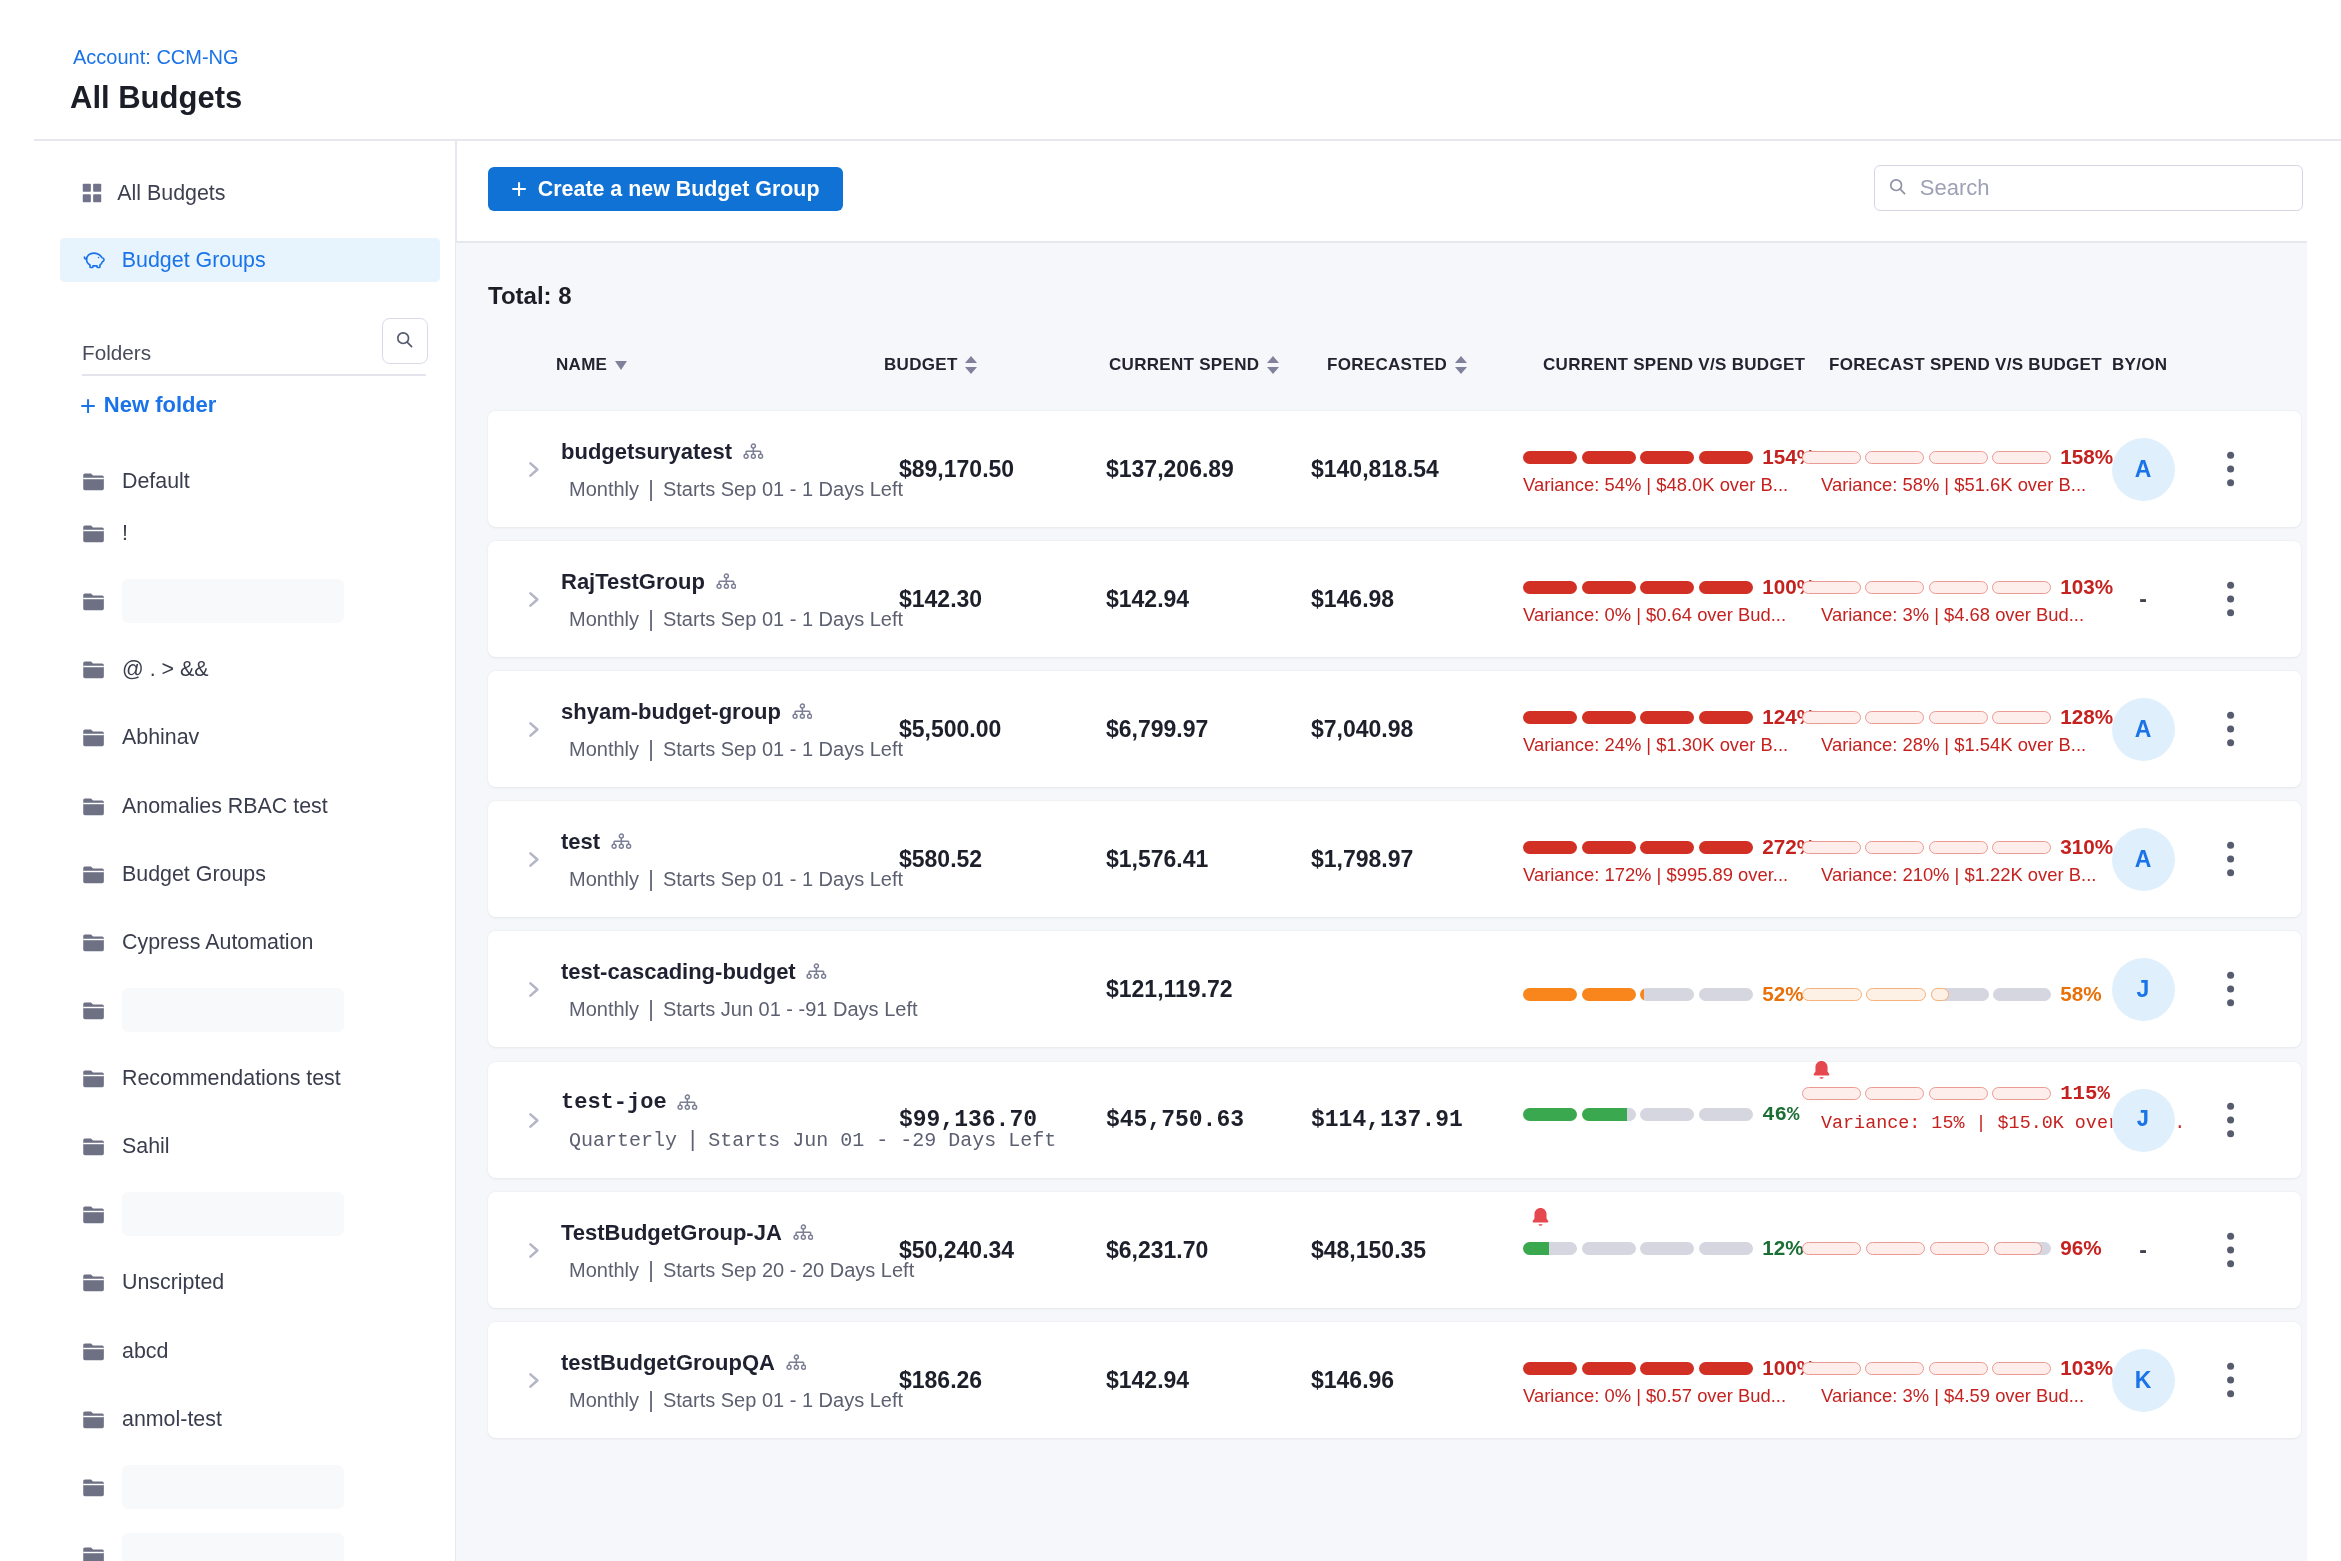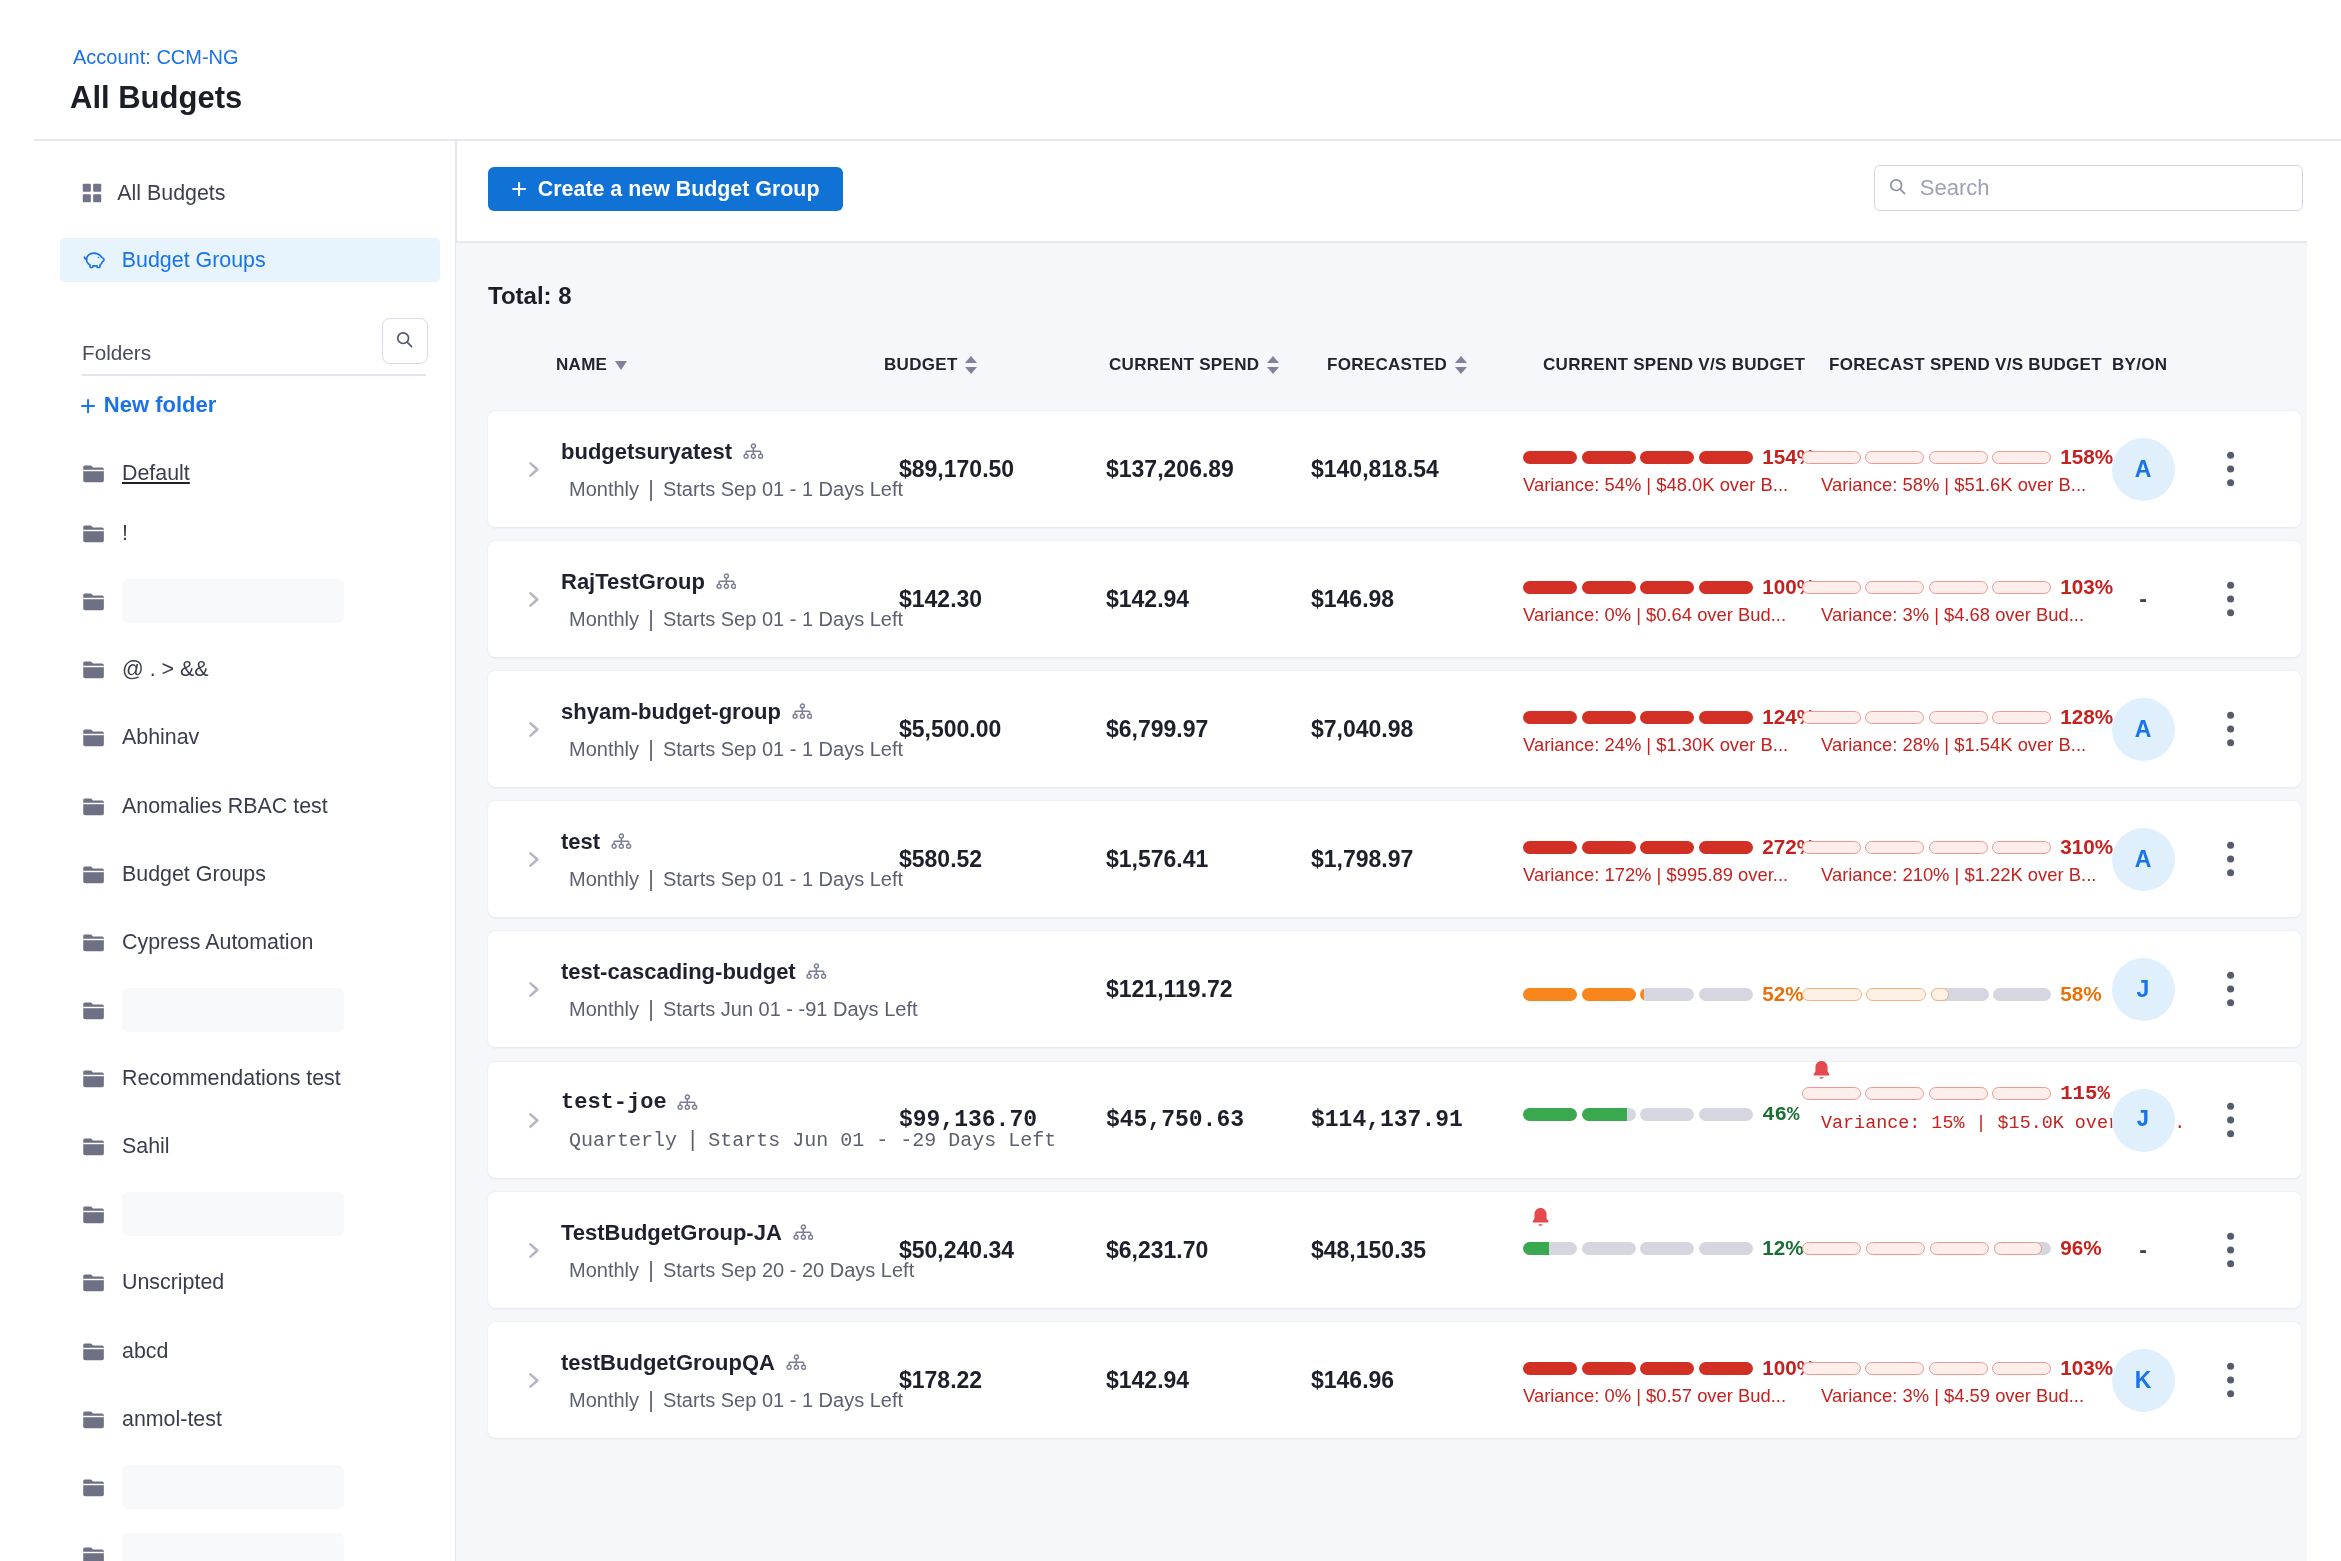--- a/index.html
+++ b/index.html
@@ -119,21 +119,21 @@
           <svg width="24.5" height="21.4" viewBox="0 0 30 26" fill="none" stroke="#1a73e8" stroke-width="2" stroke-linecap="round" stroke-linejoin="round">
             <path d="M24.7 10.6c1.5.3 2.3 1.2 2.3 2.6 0 1.3-.8 2.2-2.2 2.5-.5 1.5-1.5 2.8-2.8 3.7v2.1c0 .6-.5 1-1 1h-1.6c-.6 0-1-.4-1-1v-1h-5v1c0 .6-.5 1-1 1h-1.6c-.6 0-1-.4-1-1v-2.1C7.2 18 5.6 15.4 5.6 12.7 5.6 8.4 9.5 5 14.4 5c4.3 0 8 2.3 10.3 5.6z"></path>
             <path d="M5.6 12.2c-1.5 0-2.6-.9-2.6-2.3"></path>
             <circle cx="20.3" cy="10.3" r="1" fill="#1a73e8" stroke="none"></circle>
           </svg>
         </span>
         <span class="lbl">Budget Groups</span>
       </div>
     </div>
   <div class="folder-list" id="folder-list">
-      <div class="folder-item" style="top: 8px; text-decoration: underline;">
+      <div class="folder-item" style="top: 16px;">
         <span style="display: flex;">
           <svg width="23" height="19" viewBox="0 0 30 25">
             <path fill="#6e7184" d="M1.5 4.2C1.5 3 2.5 2 3.7 2h7.2c.6 0 1.1.2 1.5.6l2 2h12c1.2 0 2.2 1 2.2 2.2v15c0 1.2-1 2.2-2.2 2.2H3.7c-1.2 0-2.2-1-2.2-2.2z"></path>
             <rect x="1.5" y="7.6" width="27" height="1.9" fill="#ffffff"></rect>
           </svg>
         </span>
         <span class="fname">Default</span>
       </div>
       <div class="folder-item" style="top: 68px;">
         <span style="display: flex;">
@@ -817,21 +817,21 @@
                 </g>
               </svg>
             </span>
           </div>
           <div class="sub-row">
             <span>Monthly</span>
             <span class="pipe">|</span>
             <span>Starts Sep 01 - 1 Days Left</span>
           </div>
         </div>
-        <div class="money m-budget">$178.22</div>
+        <div class="money m-budget">$186.26</div>
         <div class="money m-current">$142.94</div>
         <div class="money m-forecast">$146.96</div>
         <div class="bar-line" style="left: 1035px; top: 34px;">
           <div class="bar" style="width: 230px;">
             <div class="seg" style="background: rgb(210, 48, 36);"></div>
             <div class="seg" style="background: rgb(210, 48, 36);"></div>
             <div class="seg" style="background: rgb(210, 48, 36);"></div>
             <div class="seg" style="background: rgb(210, 48, 36);"></div>
           </div>
           <span class="pct" style="color: rgb(197, 34, 31);">100%</span>

